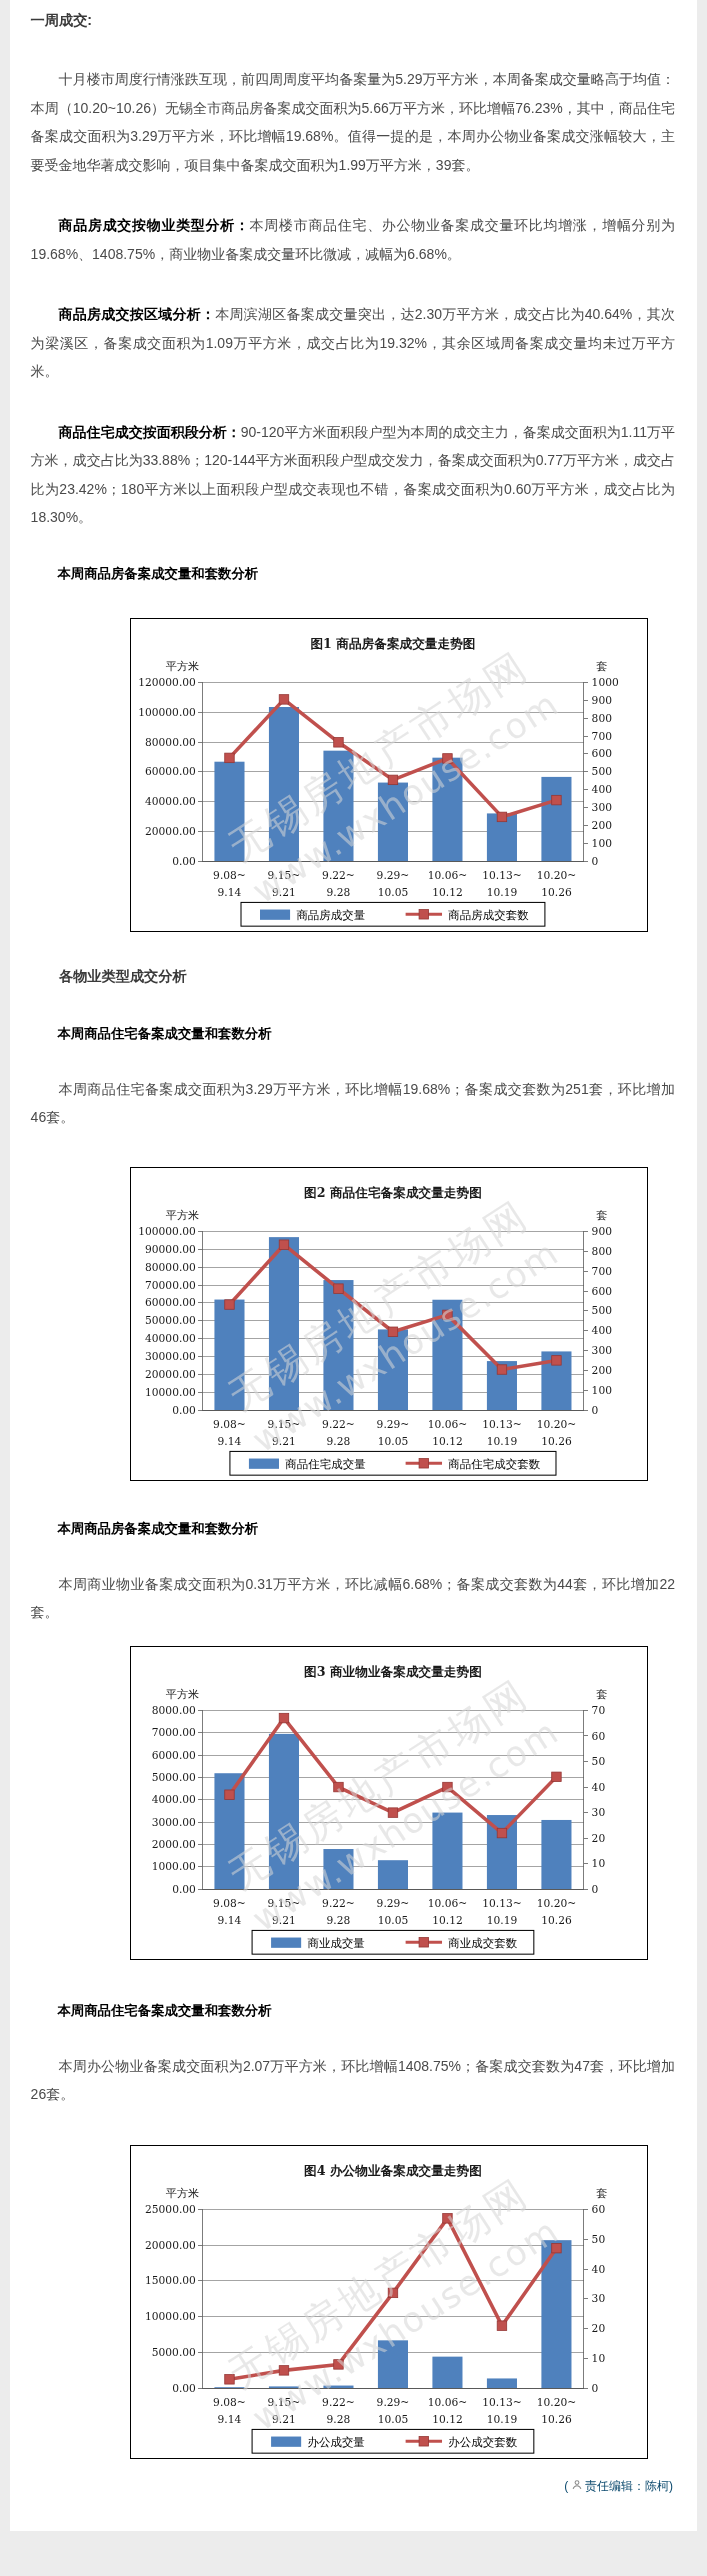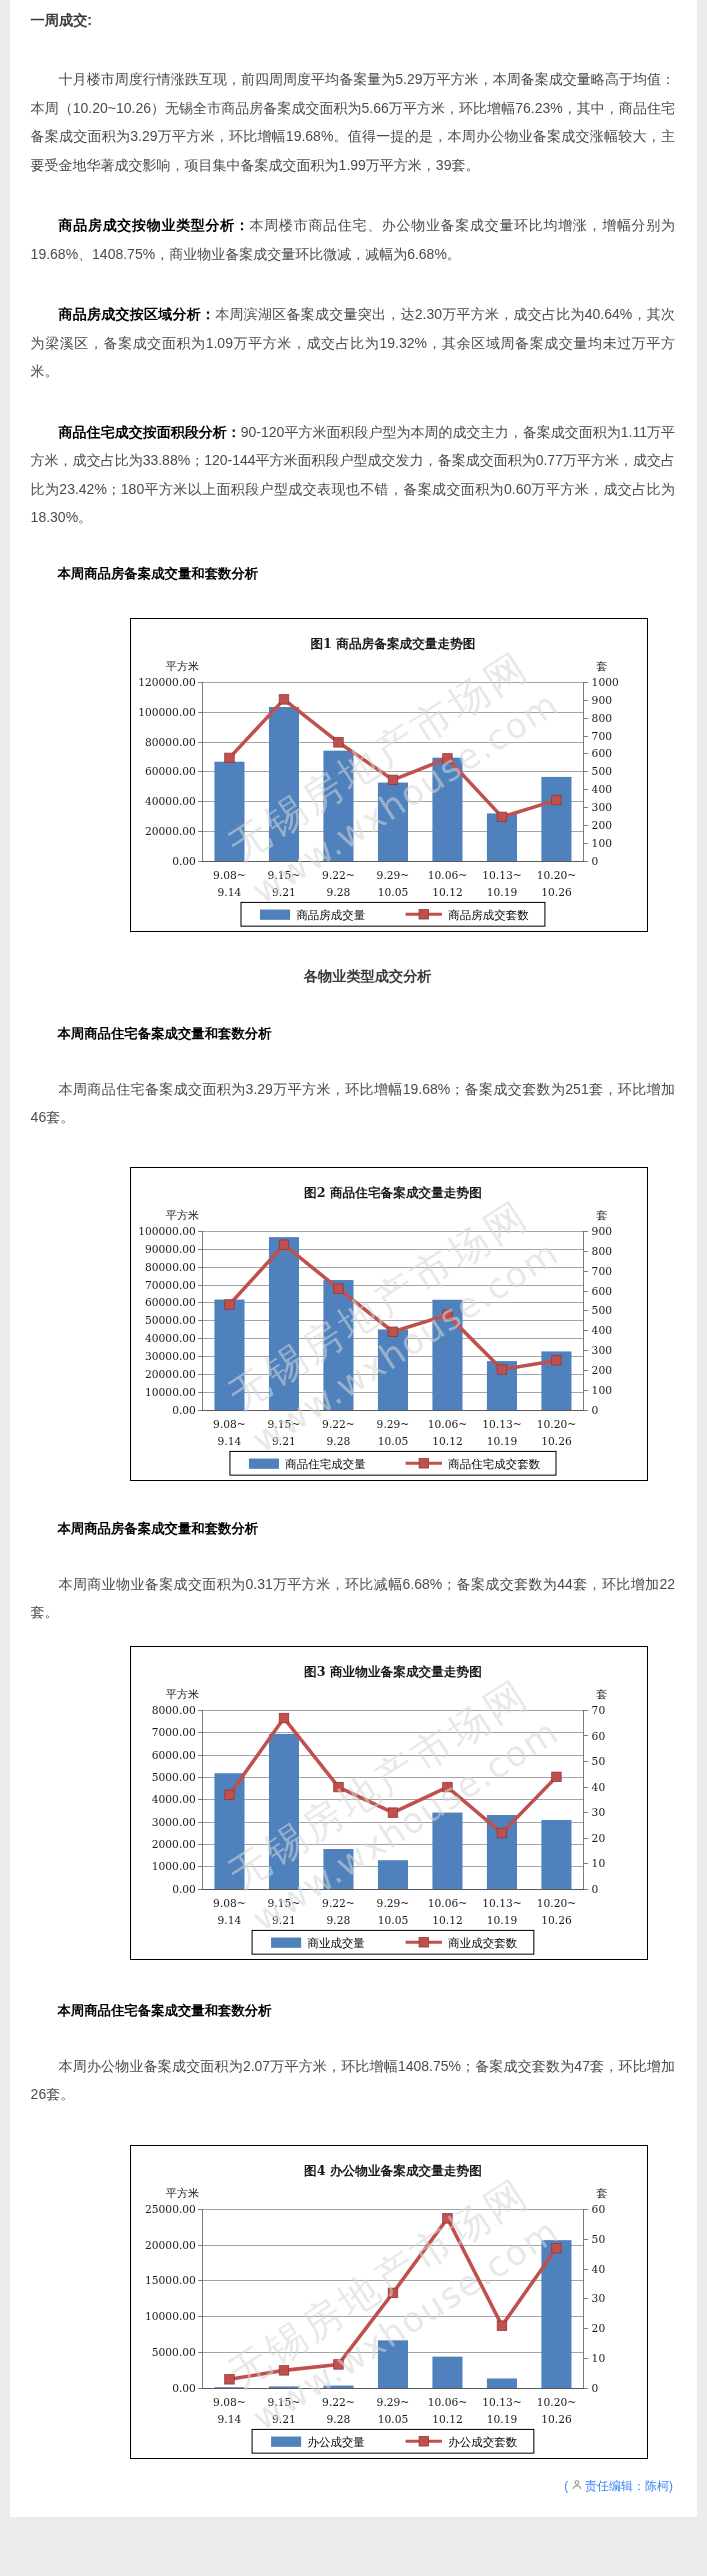--- a/index.html
+++ b/index.html
@@ -5,21 +5,21 @@
   html,body{margin:0;padding:0;}
   body{
     width:707px;
     background:#ececec;
     font-family:"Liberation Sans","DejaVu Sans",sans-serif;
   }
   .page{
     width:687px;
     margin:0 auto;
     background:#ffffff;
-    padding:11px 0 22px 0;
+    padding:11px 0 36px 0;
     box-sizing:border-box;
   }
   .h-main{
     font-size:14.2px;
     font-weight:bold;
     color:#3a3a3a;
     margin:0 20.6px;
     line-height:19px;
   }
   .h-sub{
@@ -52,21 +52,21 @@
   .chart-box{
     width:516px;
     margin-left:120px;
     border:1.6px solid #000000;
     background:#ffffff;
   }
   .chart-box svg{display:block;}
   .footer{
     margin:19px 24px 0 0;
     text-align:right;
-    color:#3b82f6;
+    color:#0c4a6e;
     font-size:12px;
     line-height:16px;
   }
   .footer .p-icon{vertical-align:-1.6px;margin:0 2.4px;}
 </style>
 </head>
 <body>
 
 <div class="page">
 
@@ -169,21 +169,21 @@
         </g>
         <rect x="139" y="358" width="384" height="30" fill="#ffffff" stroke="#000000" stroke-width="1.3"></rect>
         <rect x="163" y="367" width="38" height="13" fill="#4f81bd"></rect>
         <text x="209" y="379" font-size="14.5" fill="#000000">商品房成交量</text>
         <line x1="347" y1="373" x2="393" y2="373" stroke="#c0504d" stroke-width="4"></line>
         <rect x="364" y="367" width="12" height="12" fill="#c0504d" stroke="#943634" stroke-width="1"></rect>
         <text x="401" y="379" font-size="14.5" fill="#000000">商品房成交套数</text>
       </svg>
     </div>
 
-  <div class="h-main mt-44" style="text-indent:2em;text-align:center;">各物业类型成交分析</div>
+  <div class="h-main mt-44" style="text-indent:2em;">各物业类型成交分析</div>
 
   <div class="h-sub mt-48">本周商品住宅备案成交量和套数分析</div>
 
   <p class="para mt-40">本周商品住宅备案成交面积为3.29万平方米，环比增幅19.68%；备案成交套数为251套，环比增加46套。</p>
 
   <div class="chart-box mt-44">
       <svg xmlns="http://www.w3.org/2000/svg" width="516" height="312" viewBox="0 0 652 394" font-family="&quot;DejaVu Serif&quot;,&quot;Liberation Serif&quot;,serif">
         <text x="331" y="36" font-size="16" font-weight="bold" fill="#1a1a1a" text-anchor="middle">图2  商品住宅备案成交量走势图</text>
         <text x="86" y="64" font-size="14" fill="#1a1a1a" text-anchor="end">平方米</text>
         <text x="588" y="64" font-size="14" fill="#1a1a1a">套</text>

